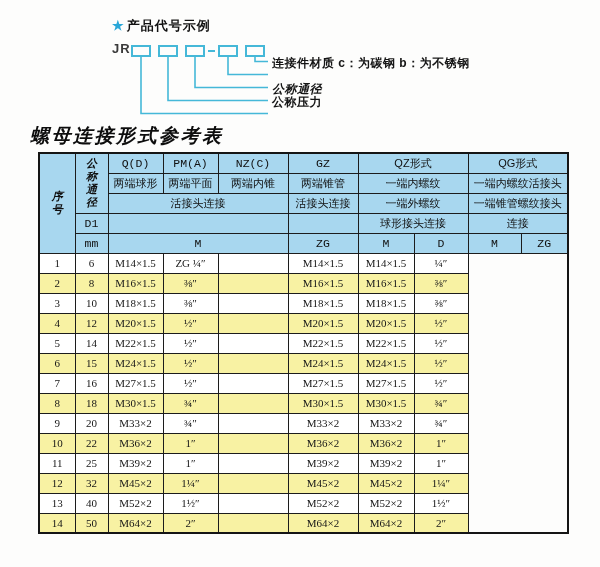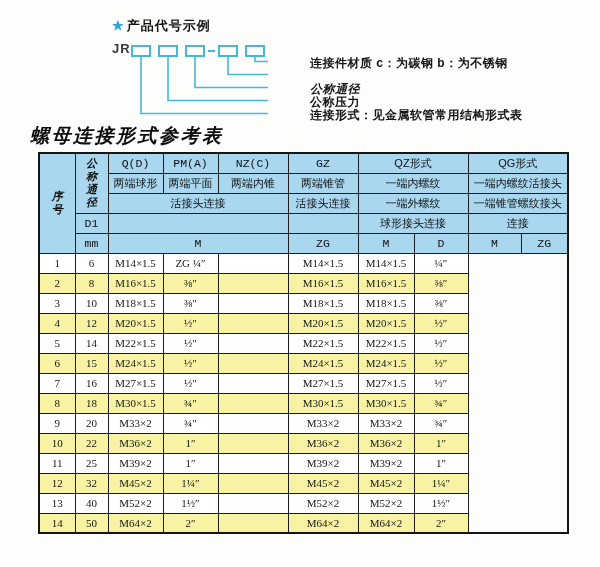--- a/index.html
+++ b/index.html
@@ -10,21 +10,21 @@
   .diagram-heading { position:absolute; left:112px; top:17px; font-family:"Liberation Sans",sans-serif;
     font-size:13px; font-weight:bold; color:#111; letter-spacing:1px; }
   .star { color:#2aa7d8; margin-right:2px; }
   .jr-code { position:absolute; left:112px; top:41px; font-family:"Liberation Sans",sans-serif;
     font-size:13px; font-weight:bold; color:#3a3a3a; letter-spacing:1px; }
   .code-box { position:absolute; top:45px; width:20px; height:12px; border:2px solid #45b8d8; background:#fdfdfc; }
   .code-dash { position:absolute; top:50px; width:7px; height:2px; background:#45b8d8; }
   .connector-svg { position:absolute; left:0; top:57px; width:270px; height:62px; }
   .connector-svg polyline { fill:none; stroke:#45b8d8; stroke-width:1.6; }
   .diag-label { position:absolute; left:272px; height:13px; font-family:"Liberation Sans",sans-serif;
-    font-size:12px; font-weight:bold; color:#151515; white-space:nowrap; letter-spacing:0.5px;margin-left:38px; }
+    font-size:12px; font-weight:bold; color:#151515; white-space:nowrap; letter-spacing:0.5px; }
 
   
   .table-title { position:absolute; left:30px; top:123px; font-size:19px; font-weight:bold;
     color:#0d0d0d; letter-spacing:2.5px; font-style:italic; font-family:Liberation Mono, monospace; }
 
   
   table.conn { position:absolute; left:38px; top:152px; width:529px; border-collapse:collapse;
     table-layout:fixed; border:2px solid #151515; }
   table.conn th, table.conn td { border:1px solid #1c1c1c; text-align:center; vertical-align:middle;
     overflow:hidden; padding:0; }
@@ -57,21 +57,20 @@
     <polyline points="255,0 255,4.5 268,4.5"></polyline>
     <polyline points="228,0 228,17.5 268,17.5"></polyline>
     <polyline points="195,0 195,30.5 268,30.5"></polyline>
     <polyline points="168,0 168,43.5 268,43.5"></polyline>
     <polyline points="141,0 141,56.5 268,56.5"></polyline>
   </svg>
 
   <div class="diag-label" style="top:55px;">连接件材质  c：为碳钢  b：为不锈钢</div>
   <div class="diag-label" style="top:81px;font-style:italic;">公称通径</div>
   <div class="diag-label" style="top:94px;">公称压力</div>
-  <div class="diag-label" style="top:107px;">连接形式：见金属软管常用结构形式表</div>
 
   <div class="table-title">螺母连接形式参考表</div>
 
   <table class="conn">
     <colgroup>
       <col style="width:36px">
         <col style="width:33px">
         <col style="width:55px">
         <col style="width:55px">
       <col style="width:70px">

